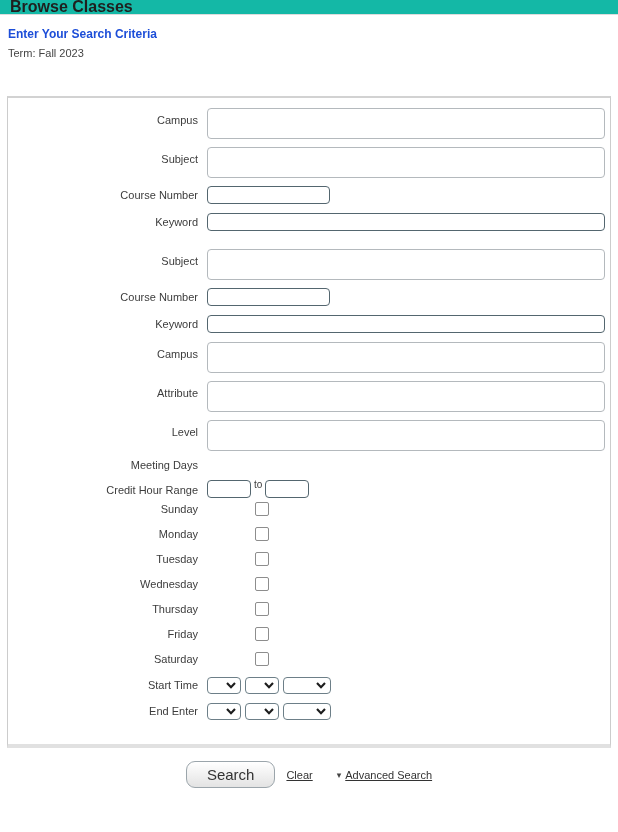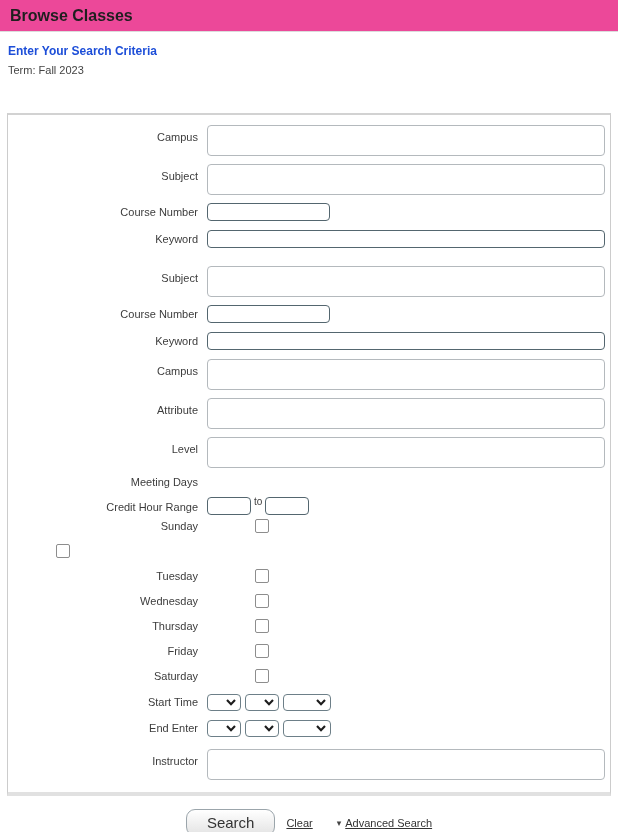--- a/index.html
+++ b/index.html
@@ -6,22 +6,22 @@
   html, body { width: 618px; height: 832px; }
   body {
     font-family: "Liberation Sans", sans-serif;
     background: #ffffff;
     color: #333;
     overflow: hidden;
   }
 
   
   .header {
-    height: 32px;
-    background: #ec4899;
+    height: 15px;
+    background: #14b8a6;
     border-bottom: 1px solid #dcdcdc;
     display: flex;
     align-items: center;
     padding: 0 10px;
   }
   .header .title {
     font-size: 16px;
     font-weight: bold;
     color: #1f1f1f;
   }
@@ -205,20 +205,21 @@
     <label class="lbl">Credit Hour Range</label>
     <input class="text-input w-credit" value="" style="">
     <span class="to-label">to</span>
     <input class="text-input w-credit" value="" style="">
   </div>
   <div class="row check-row">
     <label class="lbl">Sunday</label>
     <input type="checkbox" class="day-checkbox" style="">
   </div>
   <div class="row check-row">
+    <label class="lbl">Monday</label>
     <input type="checkbox" class="day-checkbox" style="">
   </div>
   <div class="row check-row">
     <label class="lbl">Tuesday</label>
     <input type="checkbox" class="day-checkbox" style="">
   </div>
   <div class="row check-row">
     <label class="lbl">Wednesday</label>
     <input type="checkbox" class="day-checkbox" style="">
   </div>
@@ -283,24 +284,20 @@
     <div class="sel s3">
       <span></span>
       <span>
           <svg width="10" height="7" viewBox="0 0 10 7">
             <polyline points="1,1 5,5.3 9,1" fill="none" stroke="#1d1d1d" stroke-width="2.1"></polyline>
           </svg>
         </span>
     </div>
   </div>
 
-  <div class="row multi-row instr-row">
-    <label class="lbl">Instructor</label>
-    <input class="multi-input" value="" style="">
-  </div>
 
 </div>
 
 <div class="footer">
   <button class="search-btn">Search</button>
   <a class="clear-link">Clear</a>
   <span class="advanced">
     <span class="caret">▾</span>
     <span class="adv-text">Advanced Search</span>
   </span>

